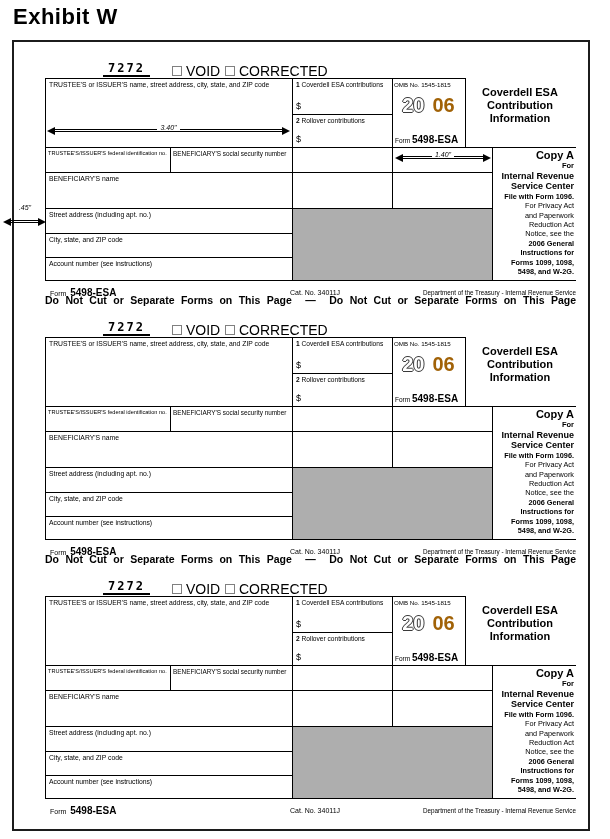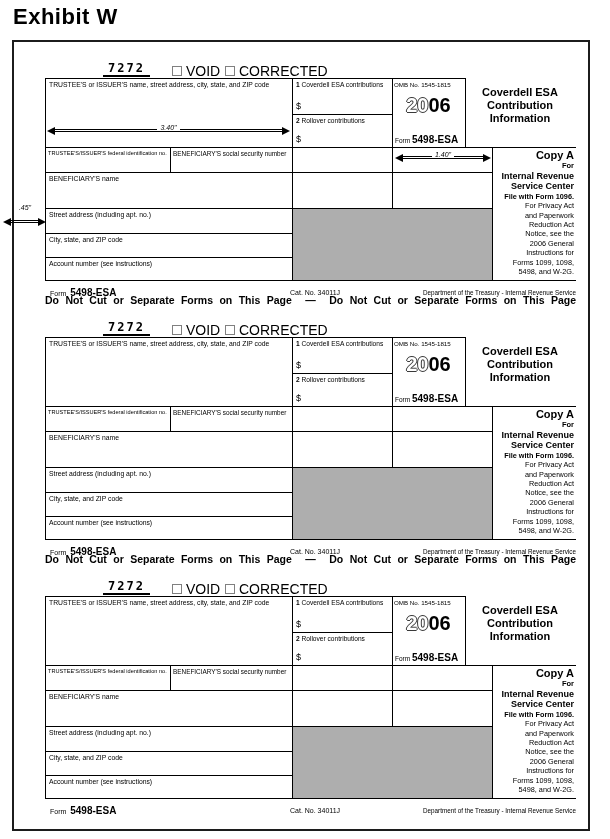--- a/index.html
+++ b/index.html
@@ -55,38 +55,38 @@
 
   .flabel{position:absolute;font-size:6.8px;line-height:1.15;color:#000;}
   .trustee-lbl{left:4px;top:3px;width:238px;}
   .b1-lbl{left:251px;top:3px;width:93px;font-size:6.6px;}
   .b1-dollar{left:251px;top:23px;font-size:9px;}
   .b2-lbl{left:251px;top:39px;width:93px;font-size:6.6px;}
   .b2-dollar{left:251px;top:56px;font-size:9px;}
   .omb-lbl{left:349px;top:3px;width:70px;font-size:6.2px;}
   .year{left:347px;top:16px;width:73px;text-align:center;font-size:20px;font-weight:bold;letter-spacing:0;}
   .yr-outline{color:#fff;text-shadow:-1px 0 #3a3a3a,1px 0 #3a3a3a,0 -1px #3a3a3a,0 1px #3a3a3a;}
-  .yr-solid{color:#000000;}
+  .yr-solid{color:#a16207;padding-left:8px;}
   .omb-form{left:350px;top:56px;font-size:6.5px;}
   .omb-form b{font-size:10px;}
   .ftitle{left:420px;top:8px;width:110px;text-align:center;font-weight:bold;font-size:11px;line-height:1.2;}
   .fedid-lbl{left:3px;top:72px;width:119px;font-size:5.6px;}
   .ssn-lbl{left:128px;top:72px;width:117px;font-size:6.4px;}
   .bname-lbl{left:4px;top:97px;}
   .street-lbl{left:4px;top:133px;}
   .city-lbl{left:4px;top:158px;}
   .acct-lbl{left:4px;top:182px;}
   .gray{position:absolute;left:248px;top:131px;width:199px;height:71px;background:#aeaeae;}
 
   .copya{position:absolute;left:447px;top:71px;width:82px;text-align:right;font-size:7.3px;line-height:1.3;}
   .ca-title{font-size:11px;font-weight:bold;line-height:1.1;}
   .ca-for{font-size:7.5px;font-weight:bold;}
   .ca-irs{font-size:9px;font-weight:bold;line-height:1.15;}
   .ca-file{font-weight:bold;}
-  .ca-bold{font-weight:normal;padding-left:8px;}
+  .ca-bold{font-weight:bold;padding-left:8px;}
 
   .field{position:absolute;background:transparent;}
   .f-trustee{left:1px;top:12px;width:245px;height:56px;}
   .f-b1{left:259px;top:22px;width:87px;height:13px;}
   .f-b2{left:259px;top:55px;width:87px;height:13px;}
   .f-fedid{left:1px;top:79px;width:123px;height:14px;}
   .f-ssn{left:126px;top:79px;width:120px;height:14px;}
   .f-bname{left:1px;top:106px;width:245px;height:23px;}
   .f-street{left:1px;top:141px;width:245px;height:13px;}
   .f-city{left:1px;top:166px;width:245px;height:12px;}

